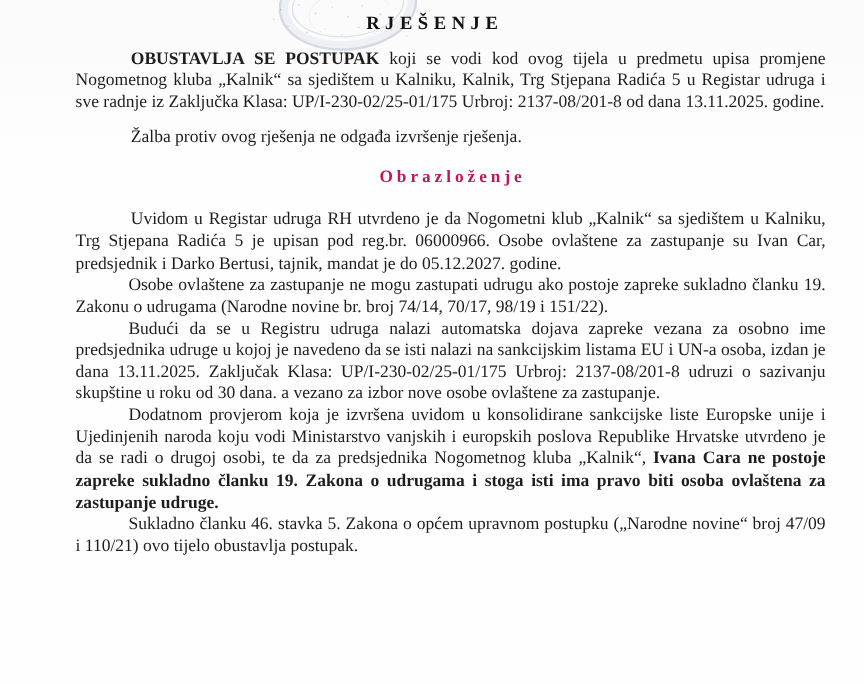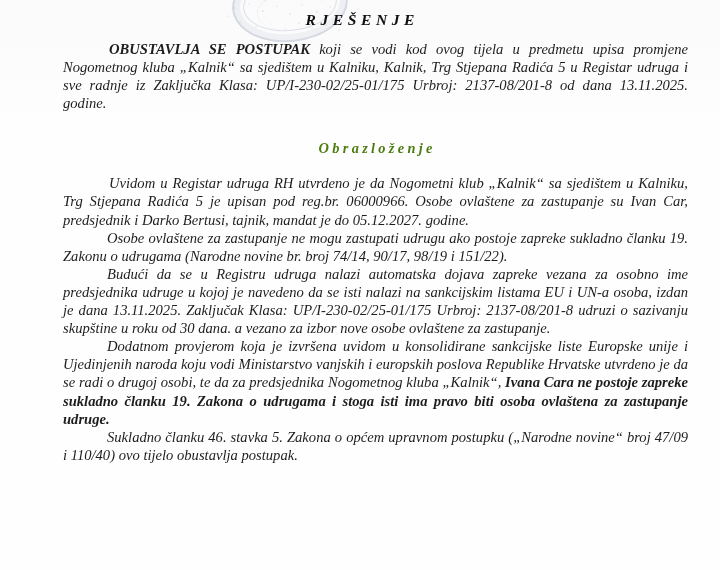--- a/index.html
+++ b/index.html
@@ -8,21 +8,20 @@
     background: #ffffff;
   }
   #page {
     position: relative;
     width: 720px;
     height: 570px;
     background: #fefefe;
     overflow: hidden;
     font-family: "Liberation Serif", "DejaVu Serif", serif;
     color: #1b1b1b;
-    font-style: italic;
   }
 
   
   #stamp {
     position: absolute;
     left: 232px;
     top: -34px;
     width: 112px;
     height: 72px;
     border-radius: 50%;
@@ -98,21 +97,21 @@
   .gap-sm { height: 11px; }
   .gap-md { height: 17px; }
 
   .section-heading {
     margin: 0;
     text-align: center;
     font-weight: bold;
     font-size: 14.4px;
     letter-spacing: 3.3px;
     text-indent: 3.3px;
-    color: #4d7c0f;
+    color: #be185d;
   }
 
   b.emph { font-weight: bold; }
 
   
   #scan-tint {
     position: absolute;
     inset: 0;
     background: linear-gradient(180deg, rgba(246,246,248,0.45) 0%, rgba(255,255,255,0) 22%);
     pointer-events: none;
@@ -154,32 +153,33 @@
   <h1 class="doc-title">RJEŠENJE</h1>
 
   <div class="body-block">
 
     <div class="gap-sm"></div>
 
     <p class="para"><b class="emph">OBUSTAVLJA SE POSTUPAK</b><span> koji se vodi kod ovog tijela u predmetu upisa promjene Nogometnog kluba „Kalnik“ sa sjedištem u Kalniku, Kalnik, Trg Stjepana Radića 5 u Registar udruga i sve radnje iz Zaključka Klasa: UP/I-230-02/25-01/175 Urbroj: 2137-08/201-8 od dana 13.11.2025. godine.</span></p>
 
     <div class="gap-sm"></div>
 
+    <p class="para">Žalba protiv ovog rješenja ne odgađa izvršenje rješenja.</p>
 
     <div class="gap-md"></div>
 
     <h2 class="section-heading">Obrazloženje</h2>
 
     <div class="gap-md"></div>
 
     <p class="para">Uvidom u Registar udruga RH utvrdeno je da Nogometni klub „Kalnik“ sa sjedištem u Kalniku, Trg Stjepana Radića 5 je upisan pod reg.br. 06000966. Osobe ovlaštene za zastupanje su  Ivan Car, predsjednik i Darko Bertusi, tajnik, mandat je do 05.12.2027. godine.</p>
 
-    <p class="para tight">Osobe ovlaštene za zastupanje ne mogu zastupati udrugu ako postoje zapreke sukladno članku 19. Zakonu o udrugama (Narodne novine br. broj 74/14, 90/17, 98/19 i 151/22).</p>
+    <p class="para tight">Osobe ovlaštene za zastupanje ne mogu zastupati udrugu ako postoje zapreke sukladno članku 19. Zakonu o udrugama (Narodne novine br. broj 74/14, 70/17, 98/19 i 151/22).</p>
 
     <p class="para tight">Budući da se u Registru udruga nalazi automatska dojava zapreke vezana za osobno ime predsjednika udruge u kojoj je navedeno da se isti nalazi na sankcijskim listama EU i UN-a osoba, izdan je dana 13.11.2025. Zaključak Klasa: UP/I-230-02/25-01/175 Urbroj: 2137-08/201-8 udruzi o sazivanju skupštine u roku od 30 dana. a vezano za izbor nove osobe ovlaštene za zastupanje.</p>
 
     <p class="para tight"><span>Dodatnom provjerom koja je izvršena uvidom u konsolidirane sankcijske liste Europske unije i Ujedinjenih naroda koju vodi Ministarstvo vanjskih i europskih poslova Republike Hrvatske utvrdeno je da se radi o drugoj osobi, te da za predsjednika Nogometnog kluba „Kalnik“, </span><b class="emph">Ivana Cara ne postoje zapreke sukladno članku 19. Zakona o udrugama i stoga isti ima pravo biti osoba ovlaštena za zastupanje udruge.</b></p>
 
 
-    <p class="para tight">Sukladno članku 46. stavka 5. Zakona o općem upravnom postupku („Narodne novine“ broj 47/09 i 110/40) ovo tijelo obustavlja postupak.</p>
+    <p class="para tight">Sukladno članku 46. stavka 5. Zakona o općem upravnom postupku („Narodne novine“ broj 47/09 i 110/21) ovo tijelo obustavlja postupak.</p>
 
   </div>
 </div>
 
 </body></html>

